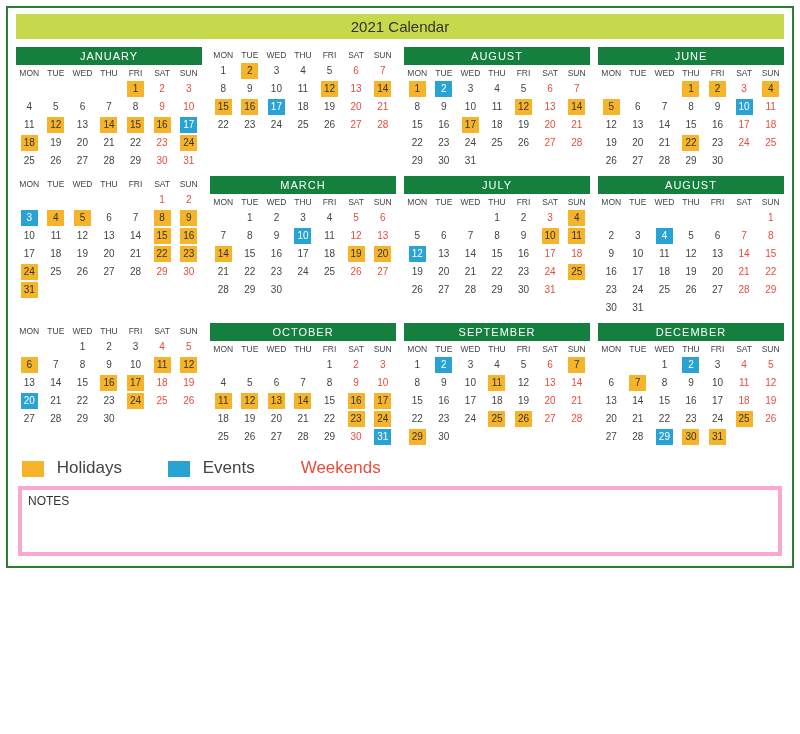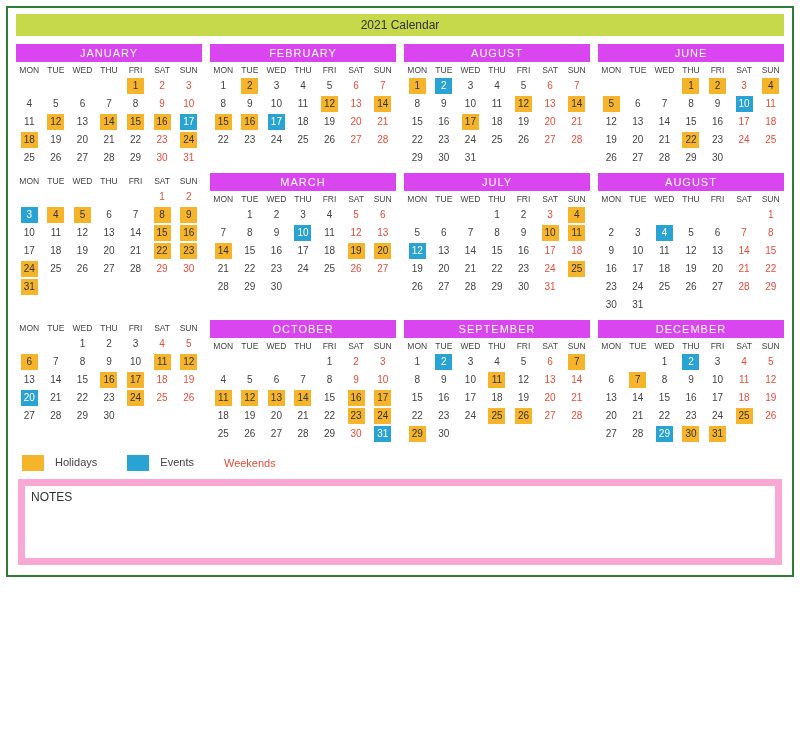--- a/index.html
+++ b/index.html
@@ -10,34 +10,34 @@
     width: 800px;
   }
   .frame {
     border: 2px solid #2e7d32;
     padding: 6px 8px 10px 8px;
   }
   .title-bar {
     background: #c5d94b;
     color: #333;
     text-align: center;
-    font-size: 12px;
+    font-size: 15px;
     padding: 4px 0;
     margin-bottom: 8px;
   }
   .grid {
     display: grid;
     grid-template-columns: repeat(4, 1fr);
     gap: 6px 8px;
   }
   .month {
     font-size: 10px;
   }
   .month-header {
-    background: #d946ef;
+    background: #15803d;
     color: #fff;
     text-align: center;
     font-size: 11px;
     letter-spacing: 1px;
     padding: 3px 0;
   }
   table {
     width: 100%;
     border-collapse: collapse;
     table-layout: fixed;
@@ -62,39 +62,39 @@
     min-width: 17px;
     height: 16px;
     line-height: 16px;
     border-radius: 0;
   }
   .wk { color: #e74c3c; }
   .hol span { background: #f5b429; color: #333; padding: 0 2px; }
   .evt span { background: #29a3d4; color: #fff; padding: 0 2px; }
   .legend {
     display: flex;
-    gap: 30px;
+    gap: 46px;
     align-items: center;
     margin: 12px 0 8px 6px;
-    font-size: 11px;
+    font-size: 17px;
     color: #444;
   }
   .swatch {
     display: inline-block;
     width: 22px;
     height: 16px;
     margin-right: 8px;
     vertical-align: middle;
   }
   .sw-hol { background: #f5b429; }
   .sw-evt { background: #29a3d4; }
   .legend-wk { color: #e74c3c; }
   .notes-box {
-    border: 7px solid #f9a8d4;
-    height: 86px;
+    border: 4px solid #f9a8d4;
+    height: 70px;
     margin: 0 2px;
     padding: 4px 6px;
     font-size: 12px;
     color: #333;
   }
 </style>
 </head>
 <body>
 
 <div class="frame">
@@ -158,21 +158,20 @@
               <td><span>27</span></td>
               <td><span>28</span></td>
               <td><span>29</span></td>
               <td class="wk"><span>30</span></td>
               <td class="wk"><span>31</span></td>
             </tr>
           </tbody>
         </table>
       </div>
       <div class="month">
-        <div class="month-header">FEBRUARY</div>
         <table>
           <thead>
             <tr>
               <th>MON</th>
               <th>TUE</th>
               <th>WED</th>
               <th>THU</th>
               <th>FRI</th>
               <th>SAT</th>
               <th>SUN</th>

